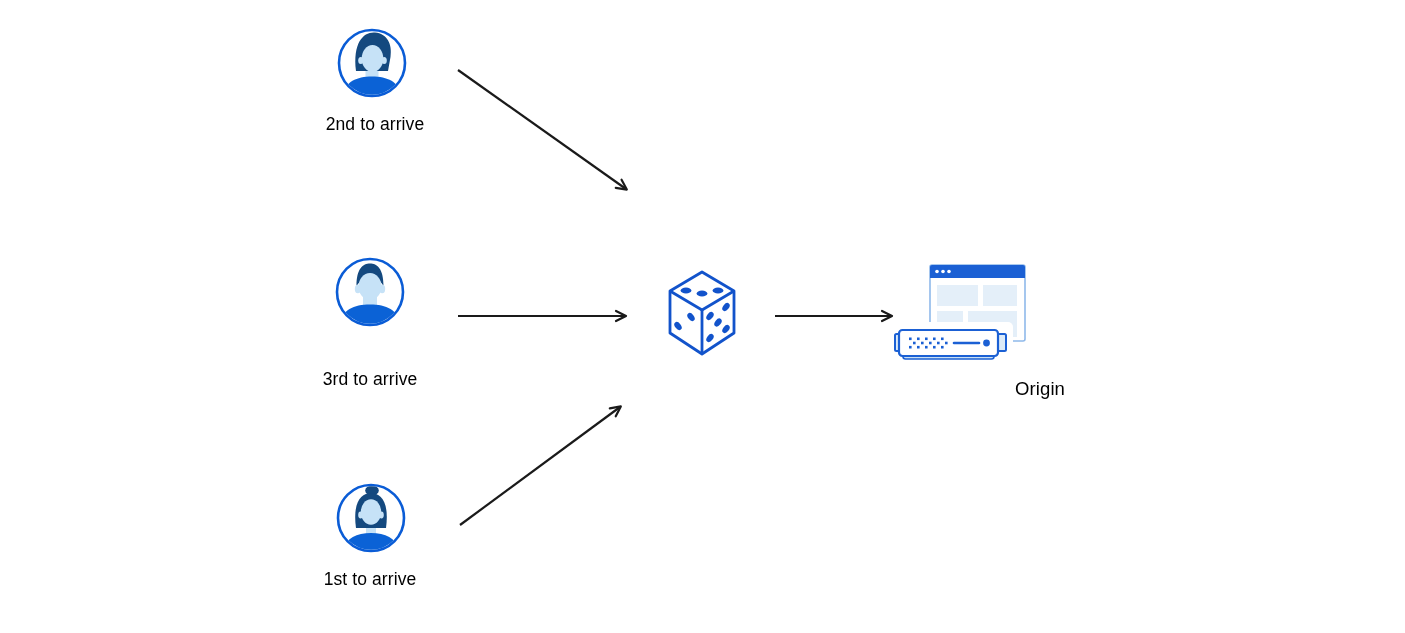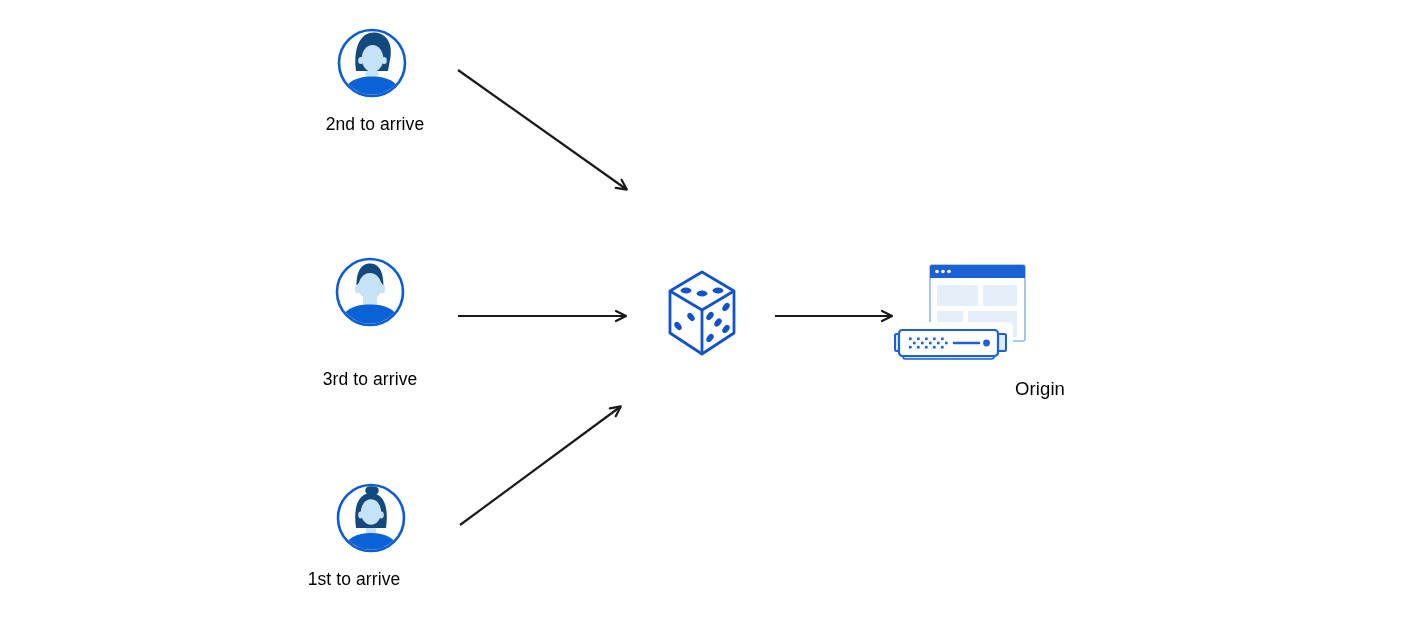--- a/index.html
+++ b/index.html
@@ -85,21 +85,21 @@
     <g clip-path="url(#clipC)">
       <rect x="31" y="36" width="10" height="17" fill="#c6e2f7"></rect>
       <path d="M8,72 C9,57 20,51 36,51 C52,51 63,57 64,72 Z" fill="#0b62d6"></path>
       <ellipse cx="37" cy="8.5" rx="6.8" ry="5" fill="#14497f"></ellipse>
       <path d="M21,46 C17.5,20 26,11 36,11 C46,11 54.5,20 51,46 Z" fill="#14497f"></path>
       <ellipse cx="25.6" cy="33" rx="2.4" ry="3.4" fill="#c6e2f7"></ellipse>
       <ellipse cx="46.4" cy="33" rx="2.4" ry="3.4" fill="#c6e2f7"></ellipse>
       <ellipse cx="36" cy="30" rx="10.2" ry="12.8" fill="#c6e2f7"></ellipse>
     </g>
   </svg>
-  <div class="abs node-label" style="left:254px;top:569px;">1st to arrive</div>
+  <div class="abs node-label" style="left:270px;top:569px;">1st to arrive</div>
 
   <svg class="abs node" style="left:663px;top:266px;" width="78" height="96" viewBox="0 0 78 96">
     <g stroke="#1253cb" stroke-width="2.8" stroke-linejoin="round" fill="#ffffff">
       <polygon points="39,6 71,25 71,67 39,88 7,67 7,25"></polygon>
       <polyline fill="none" points="7,25 39,44 71,25"></polyline>
       <line x1="39" y1="44" x2="39" y2="88"></line>
     </g>
     <g fill="#1253cb">
 
       <ellipse cx="23" cy="24.5" rx="5.4" ry="3"></ellipse>

